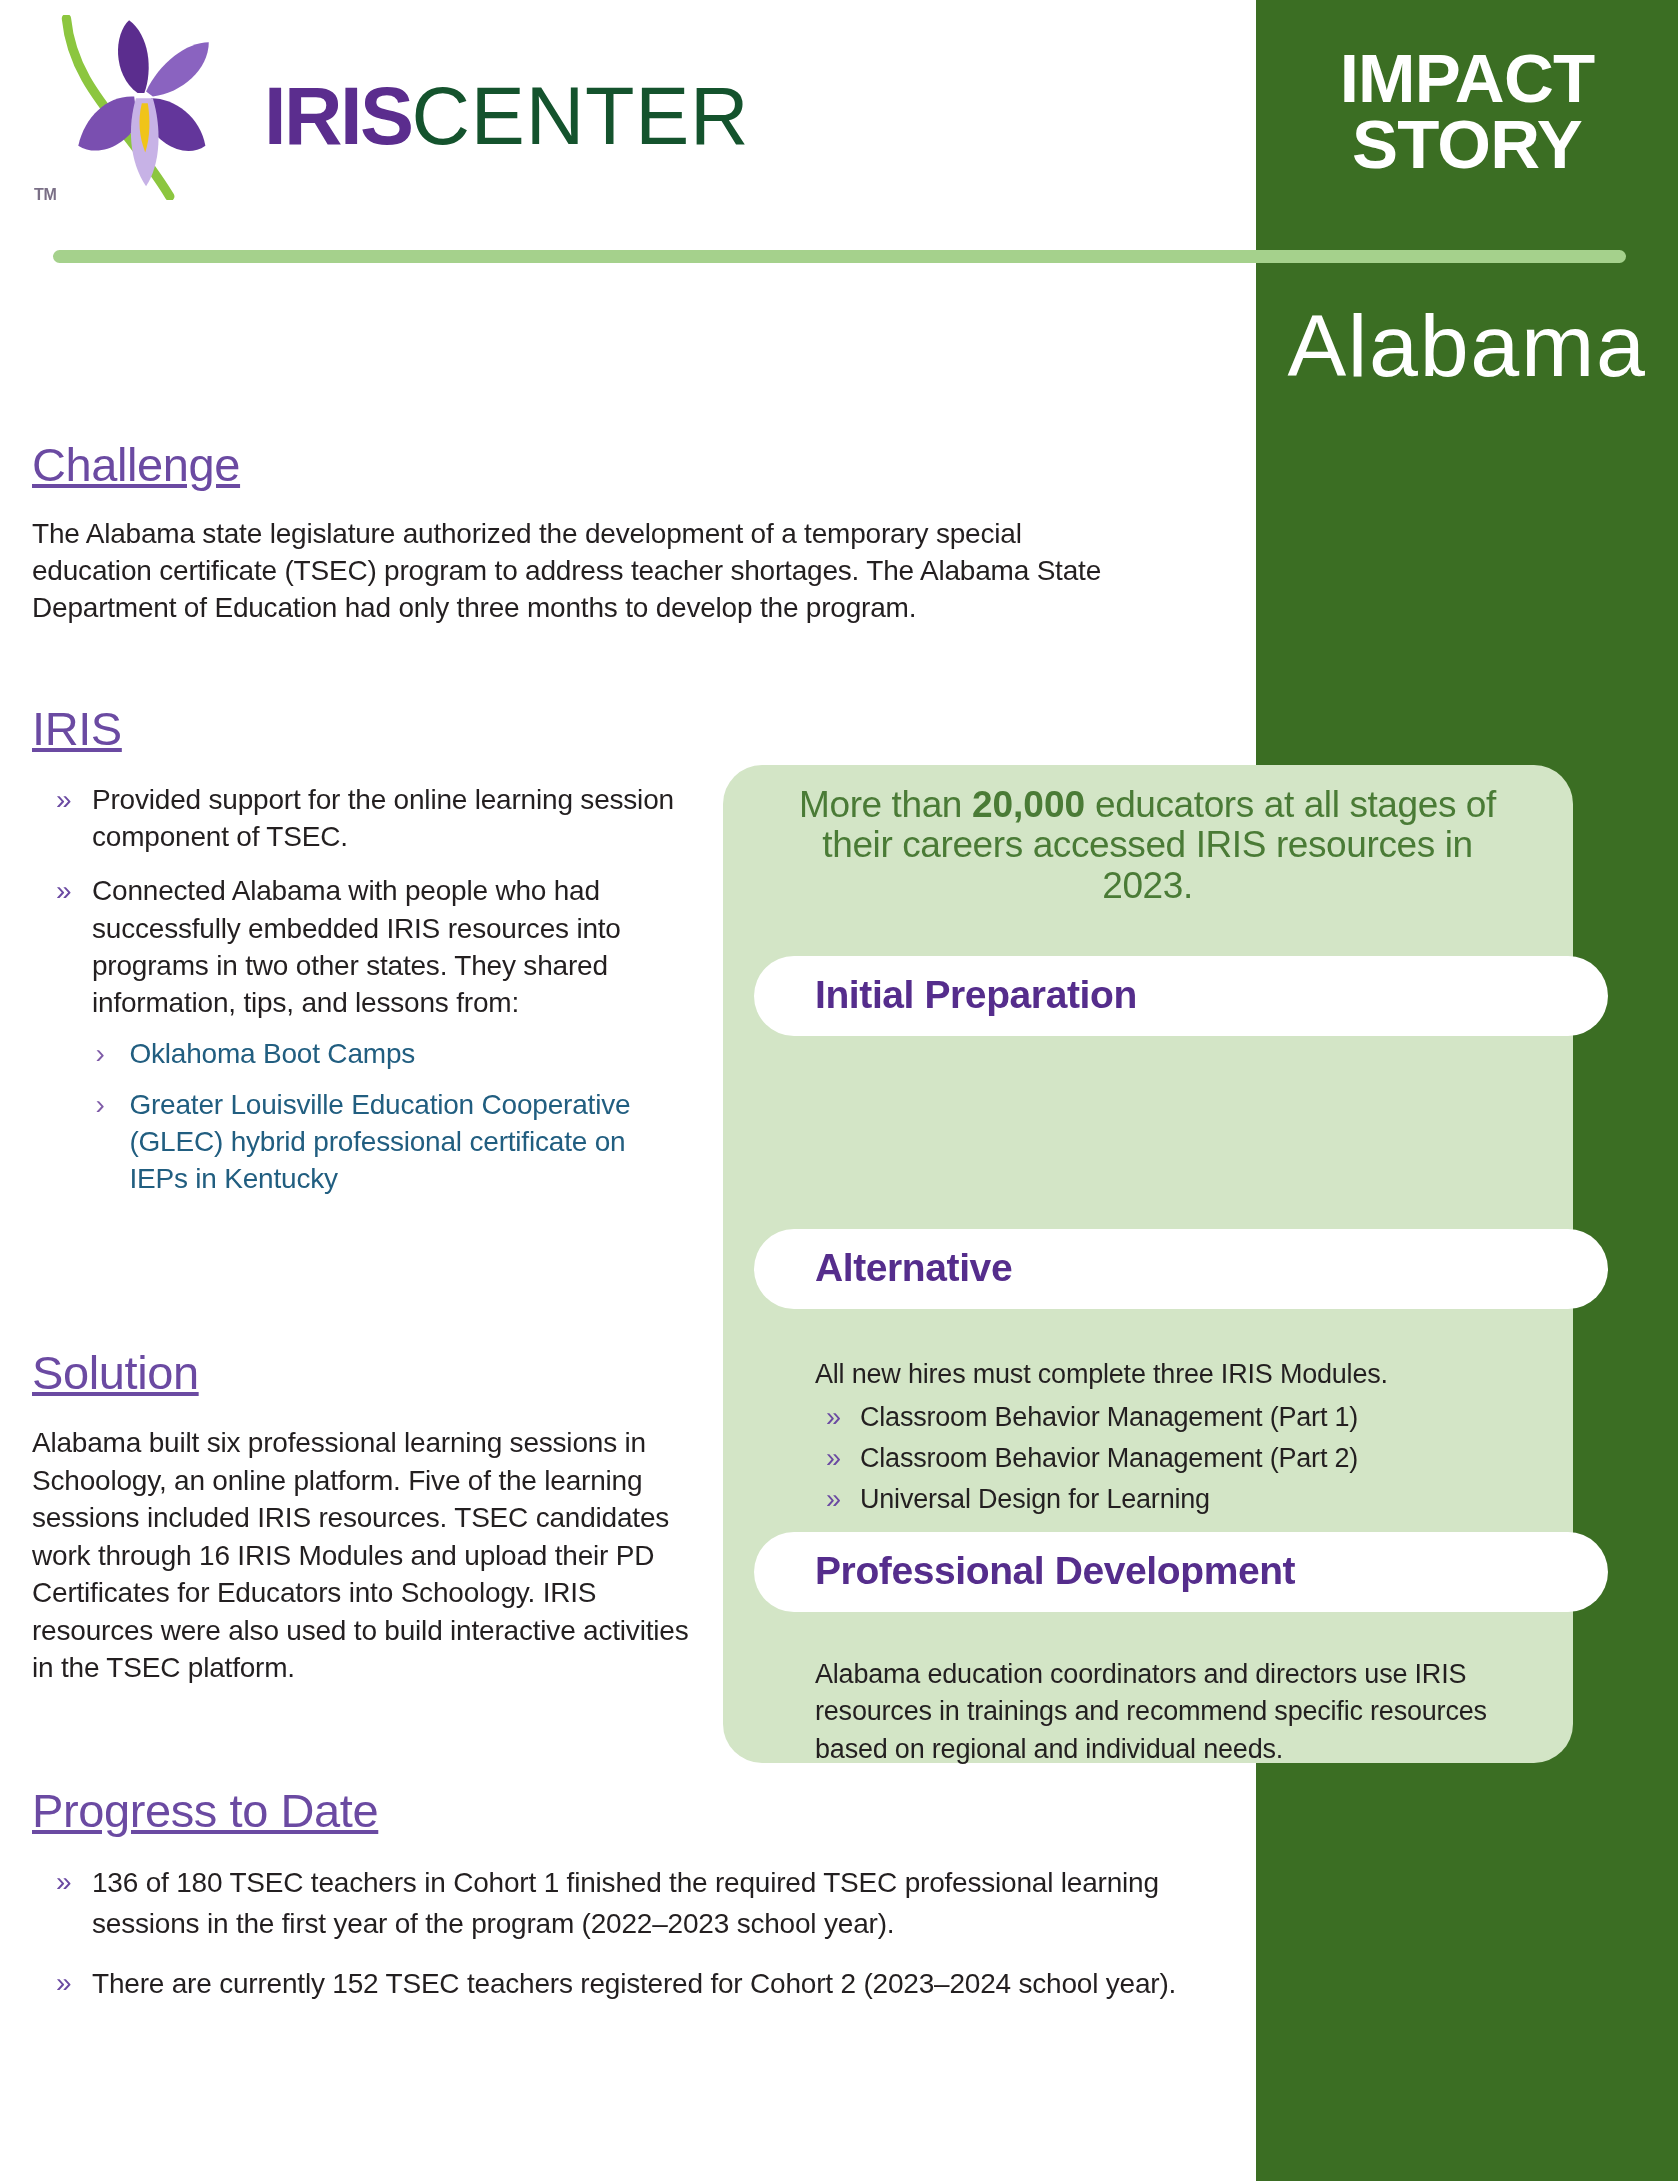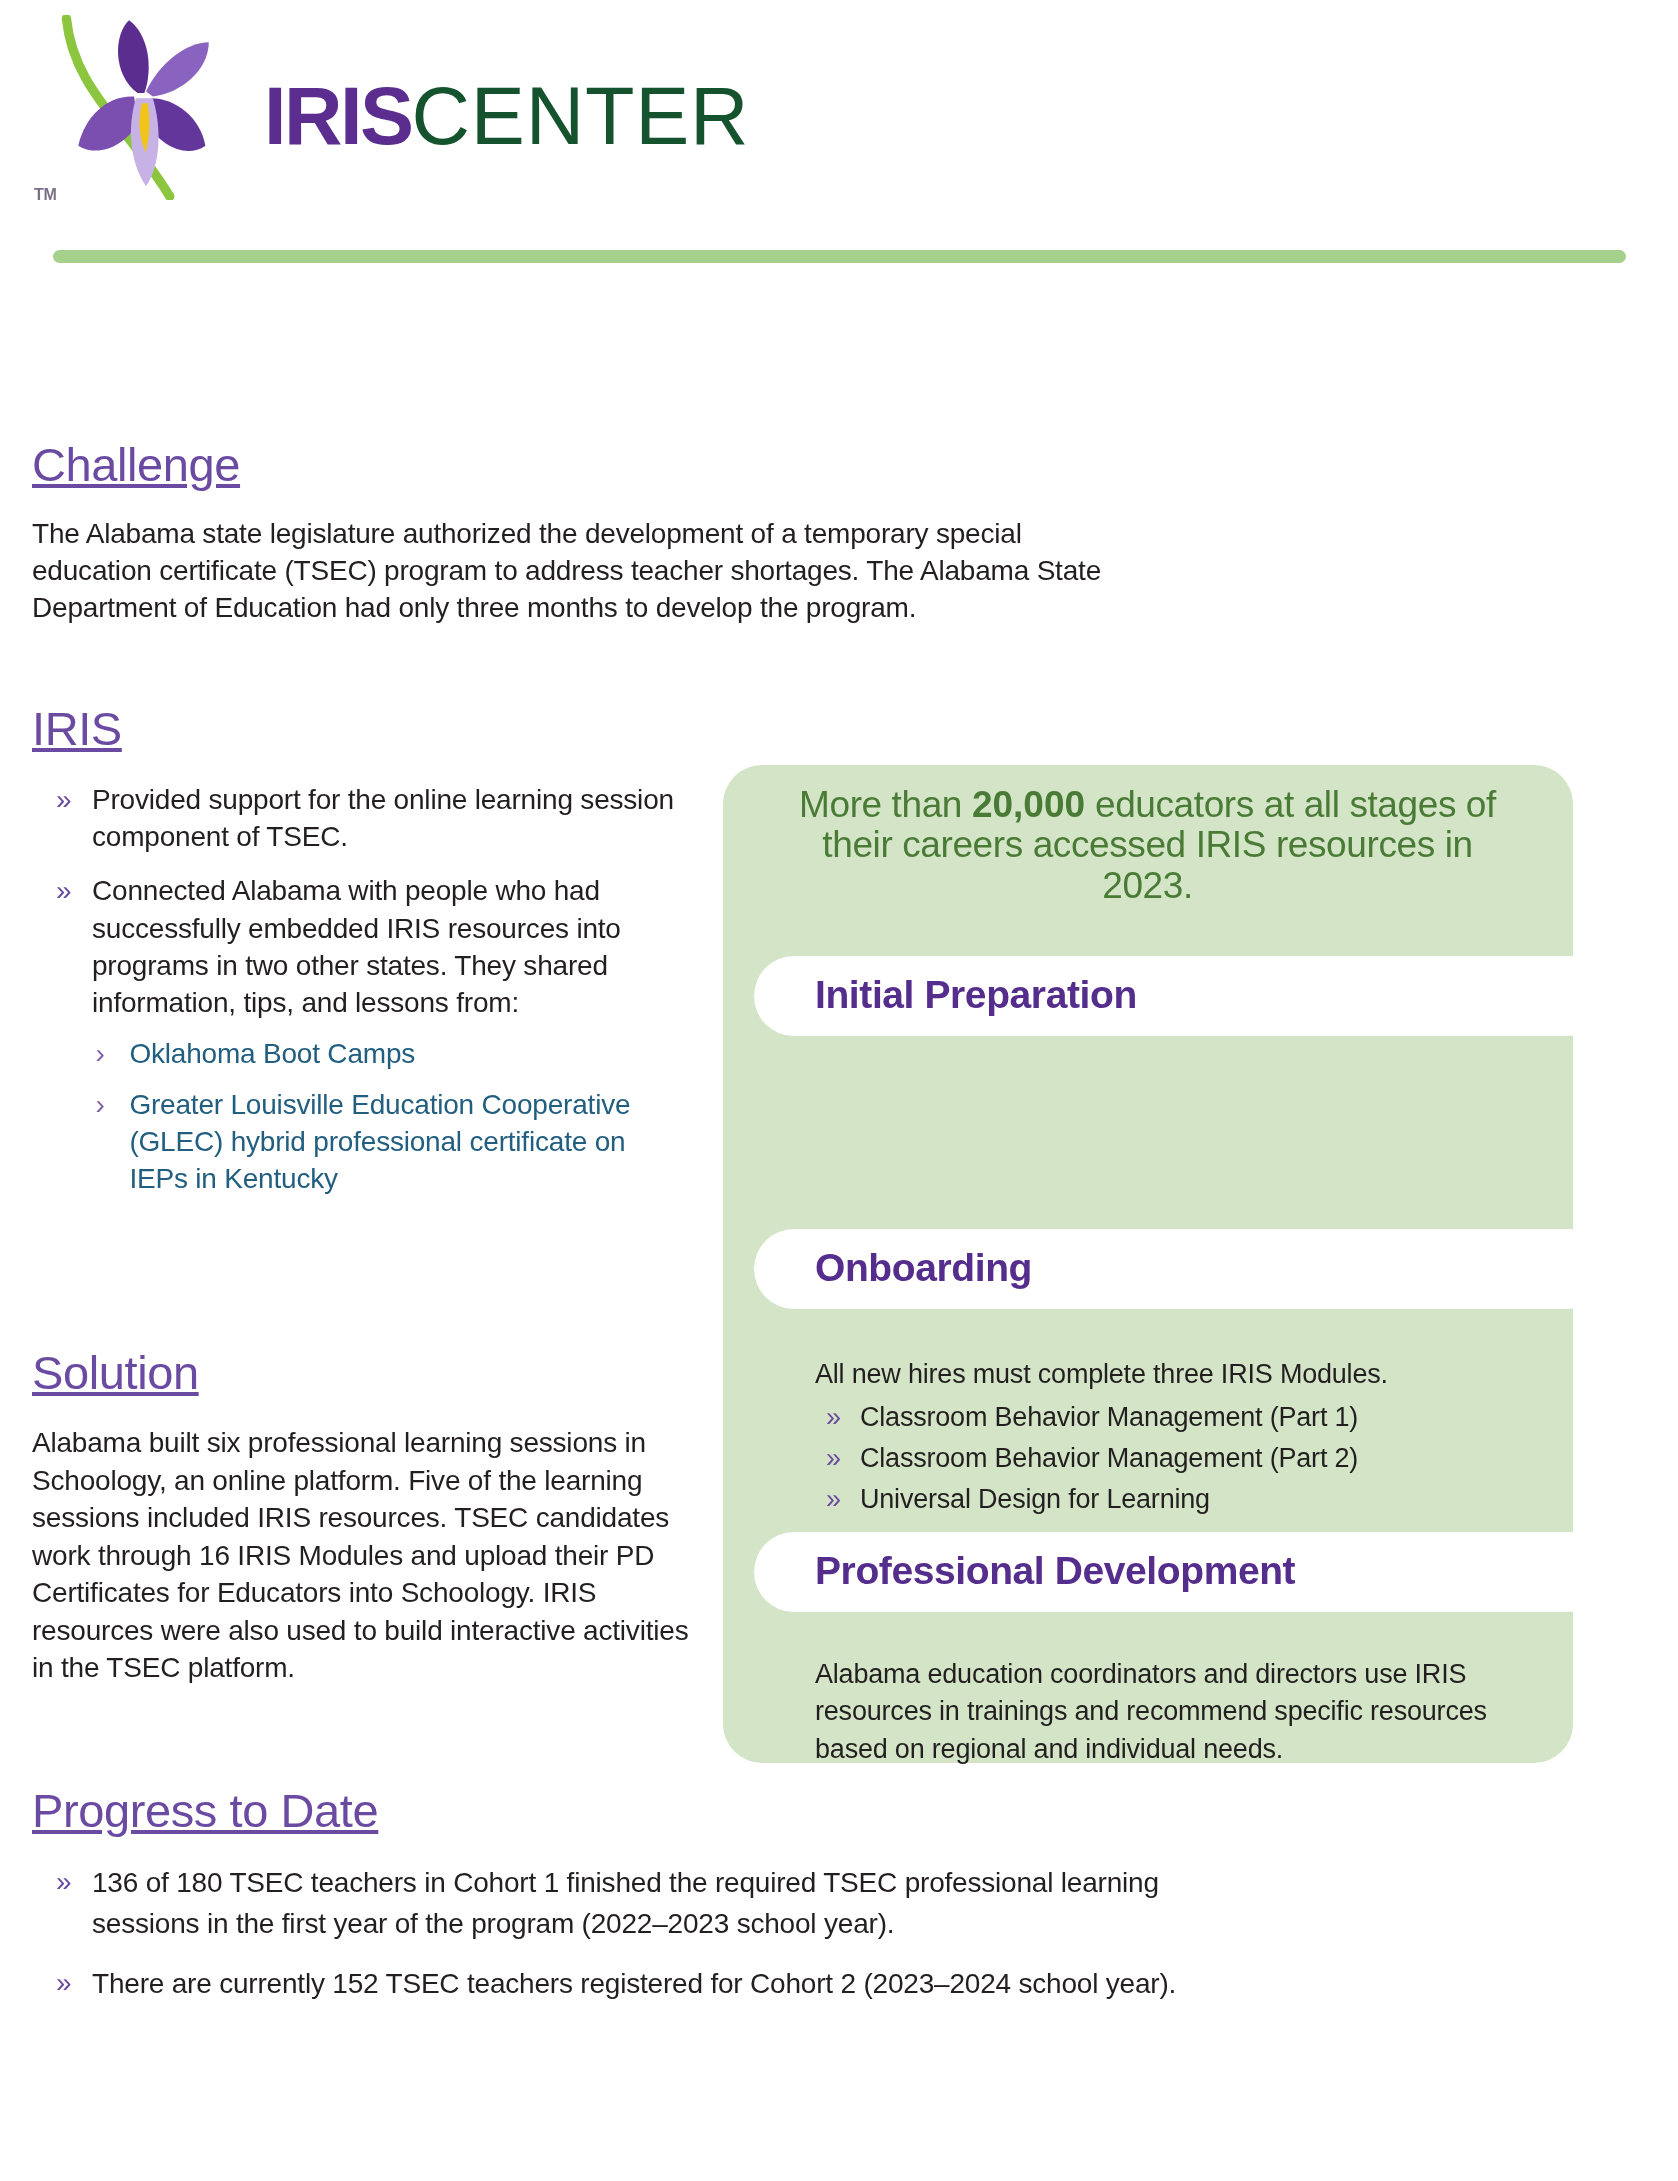--- a/index.html
+++ b/index.html
@@ -71,20 +71,27 @@
   #onb-list li{margin-bottom:5.1px;}
   #onb-list .bm{width:34px;font-size:27px;}
   #onb-list .btx{font-size:27px;}
   #pd-text{left:815px;top:1629px;width:712px;}
 </style>
 </head>
 <body>
 
 <div class="page">
 
+  <div class="sidebar">
+    <div class="badge">
+      <div>IMPACT</div>
+      <div>STORY</div>
+    </div>
+    <div class="state">Alabama</div>
+  </div>
 
   <div class="rule"></div>
 
   <svg class="flower" viewBox="0 0 262 218" aria-hidden="true">
     <path d="M30,4 C38,86 98,126 152,214" fill="none" stroke="#8cc63f" stroke-width="11" stroke-linecap="round"></path>
     <path d="M114,92 C84,70 86,22 104,6 C128,24 132,64 122,92 Z" fill="#5b2d8e"></path>
     <path d="M124,90 C140,56 172,32 198,32 C198,64 166,92 132,96 Z" fill="#8a63c0"></path>
     <path d="M110,96 C80,94 52,118 44,154 C66,168 98,156 114,128 Z" fill="#7a4fb0"></path>
     <path d="M130,98 C158,98 188,120 194,154 C172,170 140,154 126,128 Z" fill="#63369b"></path>
     <path d="M112,98 C102,132 104,172 124,202 C142,174 142,132 132,98 Z" fill="#c7b2e6"></path>
@@ -142,21 +149,21 @@
 
   <p class="headline">
     <span>More than </span><span class="stat">20,000</span><span> educators at all stages of their careers accessed IRIS resources in 2023.</span>
   </p>
 
   <div class="pill" id="pill-1">
     <p class="t">Initial Preparation</p>
   </div>
 
   <div class="pill" id="pill-2">
-    <p class="t">Onboarding</p>
+    <p class="t">Alternative</p>
   </div>
   <p class="panel-text" id="onb-lead">All new hires must complete three IRIS Modules.</p>
   <ul class="bl panel-text" id="onb-list">
     <li>
       <span class="bm">»</span>
       <span class="btx">Classroom Behavior Management (Part 1)</span>
     </li>
     <li>
       <span class="bm">»</span>
       <span class="btx">Classroom Behavior Management (Part 2)</span>

